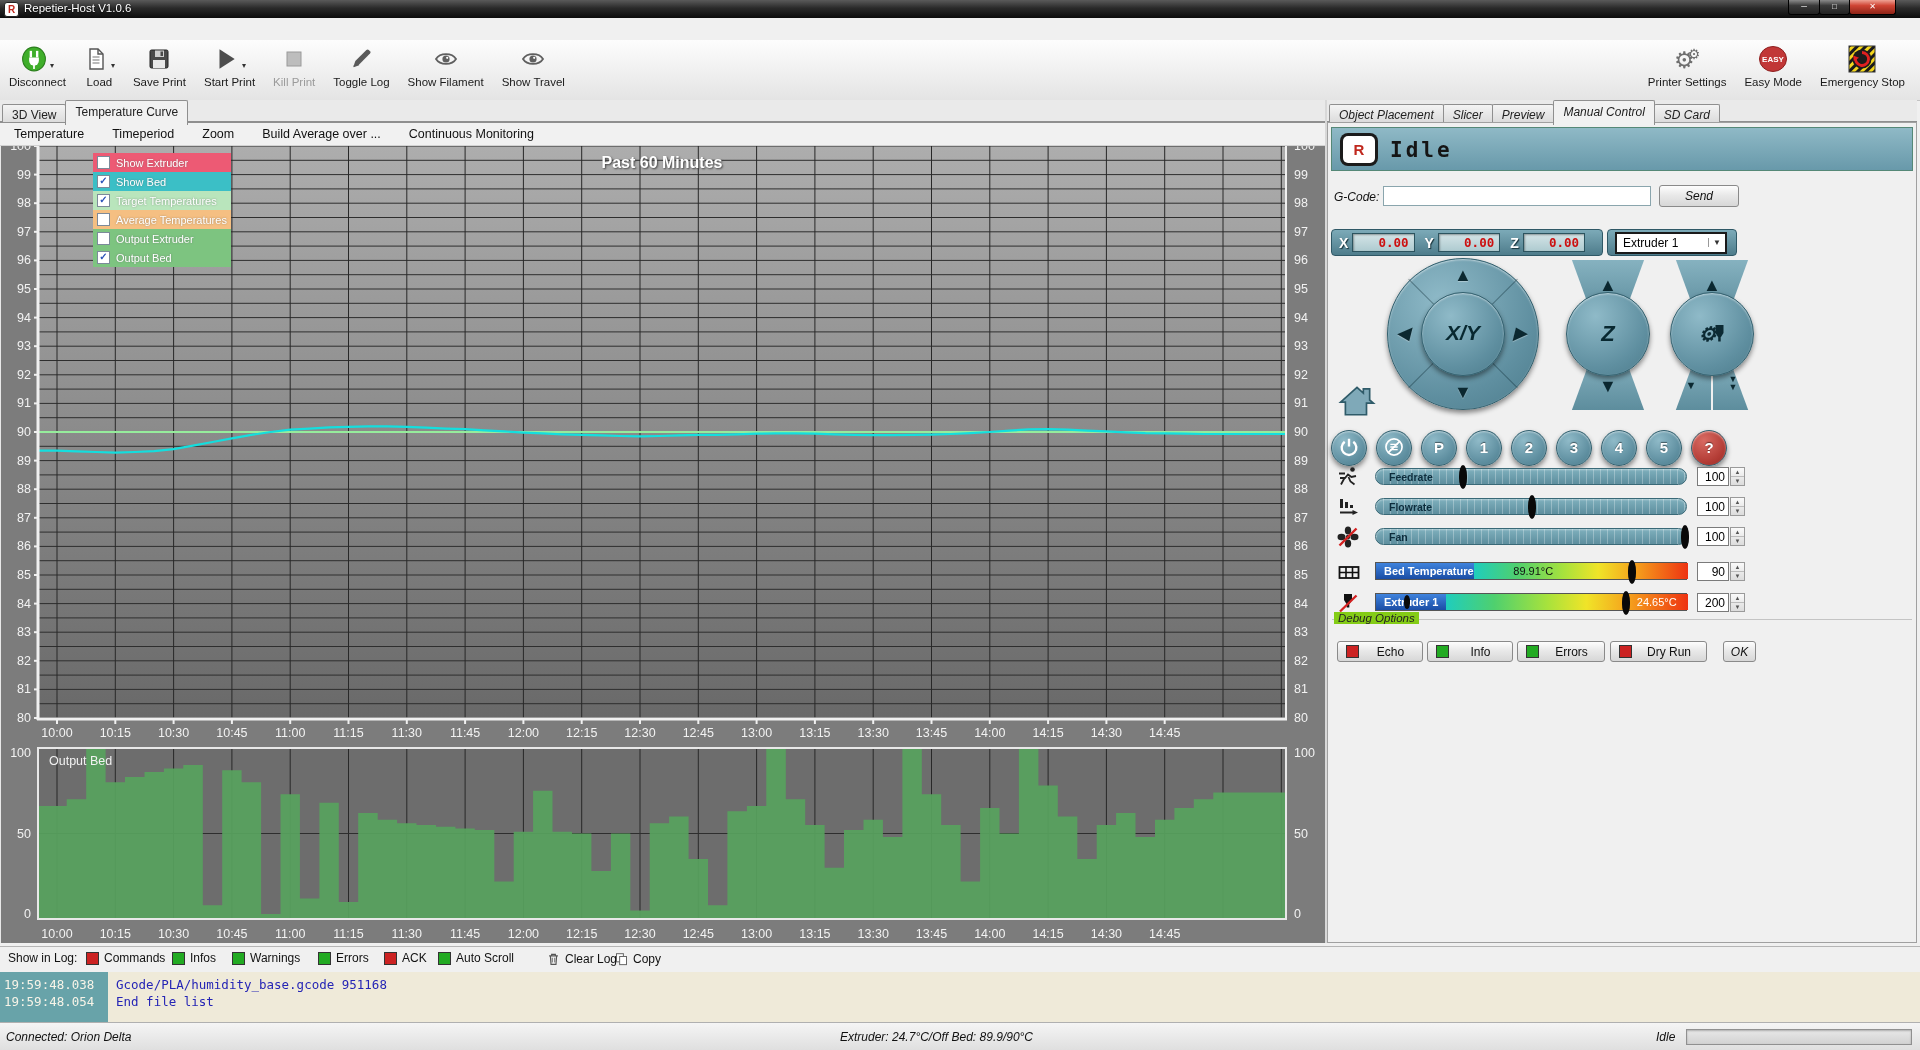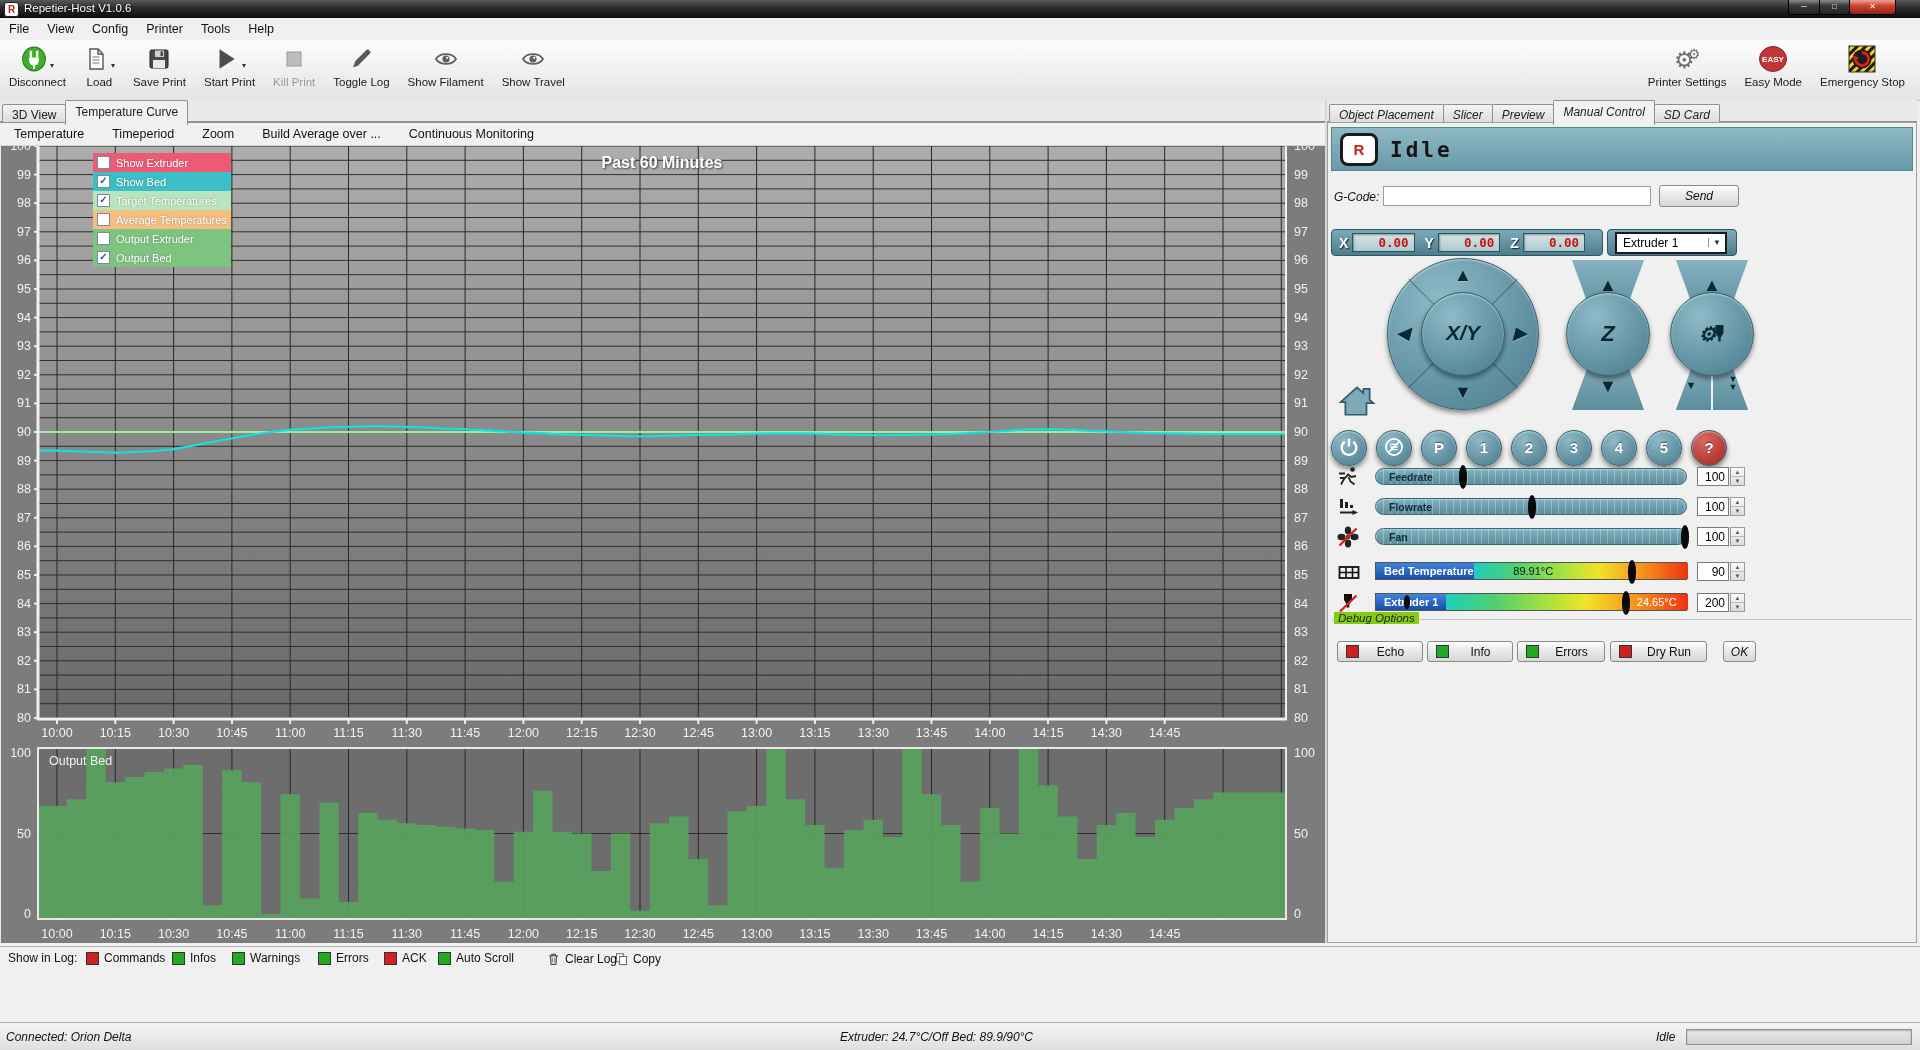--- a/index.html
+++ b/index.html
@@ -119,21 +119,20 @@
 <div id="app">
 
   <div id="titlebar">
     <div id="appicon">R</div>
     <div id="apptitle">Repetier-Host V1.0.6</div>
     <div class="winbtn" id="btn-min" style="left:1788px;width:30px;">─</div>
     <div class="winbtn" id="btn-max" style="left:1819px;width:29px;">□</div>
     <div class="winbtn" id="btn-close" style="left:1849px;width:45px;">✕</div>
   </div>
 
-  <div id="menubar"><div class="mitem">File</div><div class="mitem">View</div><div class="mitem">Config</div><div class="mitem">Printer</div><div class="mitem">Tools</div><div class="mitem">Help</div></div>
 
   <div id="toolbar"><div class="titem">
         <div class="irow">
           <span style="display:inline-flex;align-items:center;">
             <svg width="26" height="26" viewBox="0 0 24 24">
               <ellipse cx="12" cy="12" rx="10.5" ry="11" fill="#3fae2a" stroke="#2a7d1c"></ellipse>
               <rect x="8" y="4.5" width="2.2" height="6" fill="#fff"></rect>
               <rect x="13.8" y="4.5" width="2.2" height="6" fill="#fff"></rect>
               <path d="M7.5 10.5h9v3.2a4.5 4.5 0 0 1-9 0z" fill="#fff"></path>
               <rect x="11.2" y="17.2" width="1.6" height="4" fill="#fff"></rect>
@@ -742,20 +741,31 @@
       <div class="logtog" style="left: 614px;">
         <span style="display:inline-flex;align-items:center;">
           <svg width="15" height="16" viewBox="0 0 24 24">
             <rect x="4" y="3.5" width="11" height="13" fill="#fff" stroke="#666" stroke-width="1.6"></rect>
             <rect x="9" y="8" width="11" height="13" fill="#fff" stroke="#666" stroke-width="1.6"></rect>
           </svg>
         </span>
         <span style="margin-left:4px;">Copy</span>
       </div>
     </div>
+  <div id="logview">
+    <div id="tscol"></div>
+  <div class="logrow" style="top: 5px;">
+        <span class="ts">19:59:48.038</span>
+        <span class="msg">Gcode/PLA/humidity_base.gcode 951168</span>
+      </div>
+      <div class="logrow" style="top: 22px;">
+        <span class="ts">19:59:48.054</span>
+        <span class="msg">End file list</span>
+      </div>
+    </div>
 
   <div id="statusbar">
     <div class="abs" style="left:6px;top:7px;">Connected: Orion Delta</div>
     <div class="abs" style="left:840px;top:7px;">Extruder: 24.7°C/Off Bed: 89.9/90°C</div>
     <div class="abs" style="left:1656px;top:7px;">Idle</div>
     <div id="progress"></div>
   </div>
 </div>
 
 </body></html>

